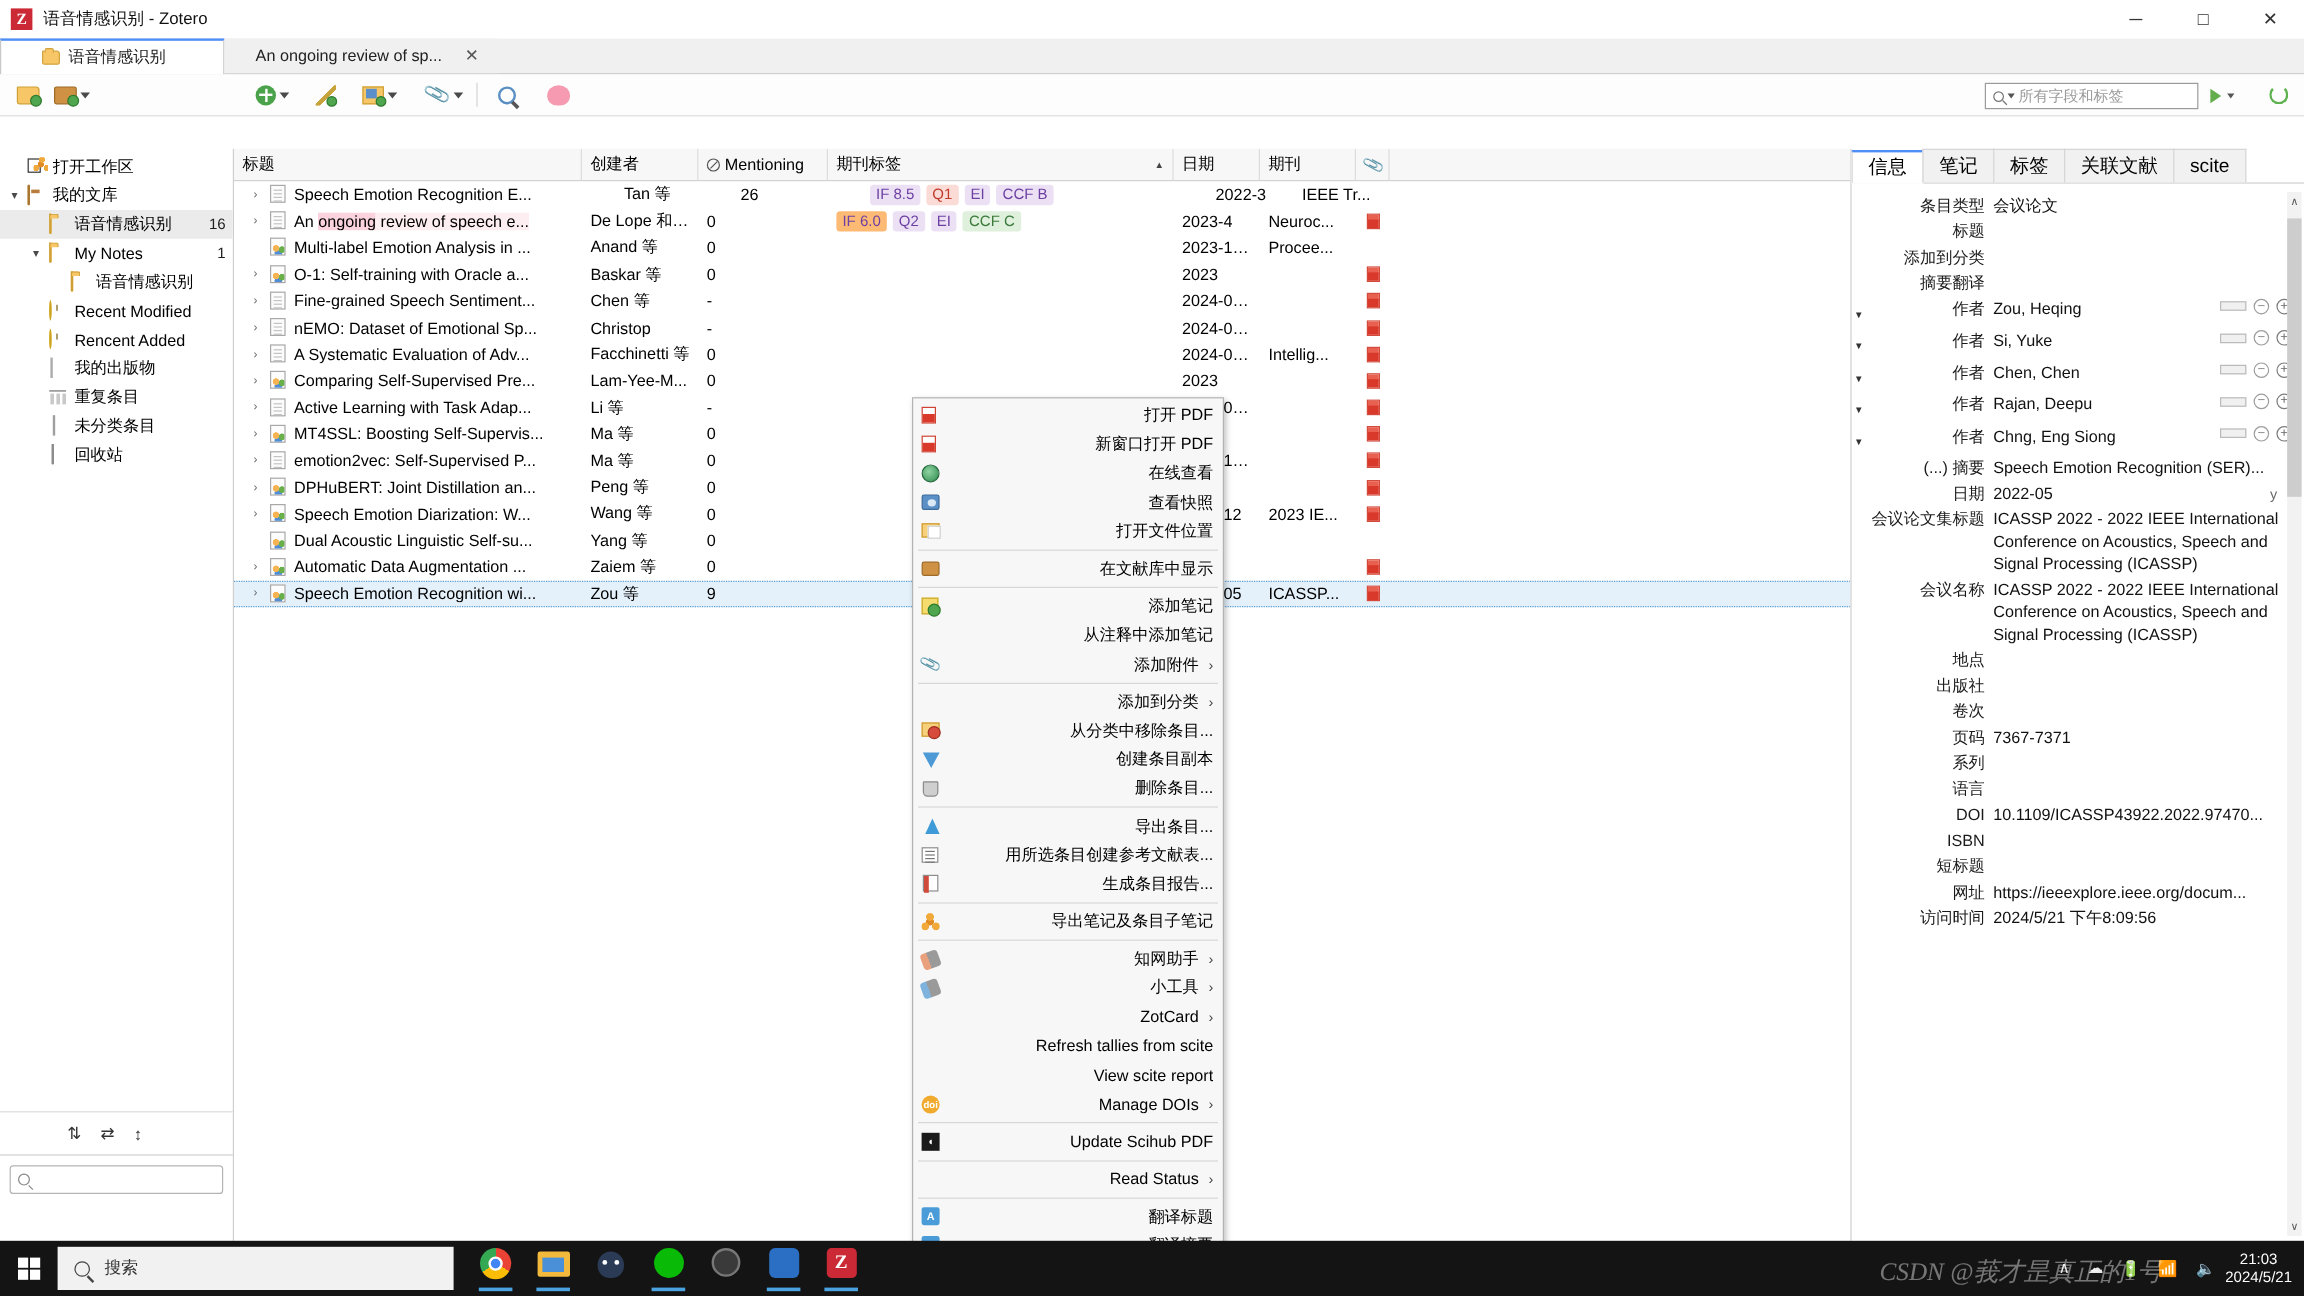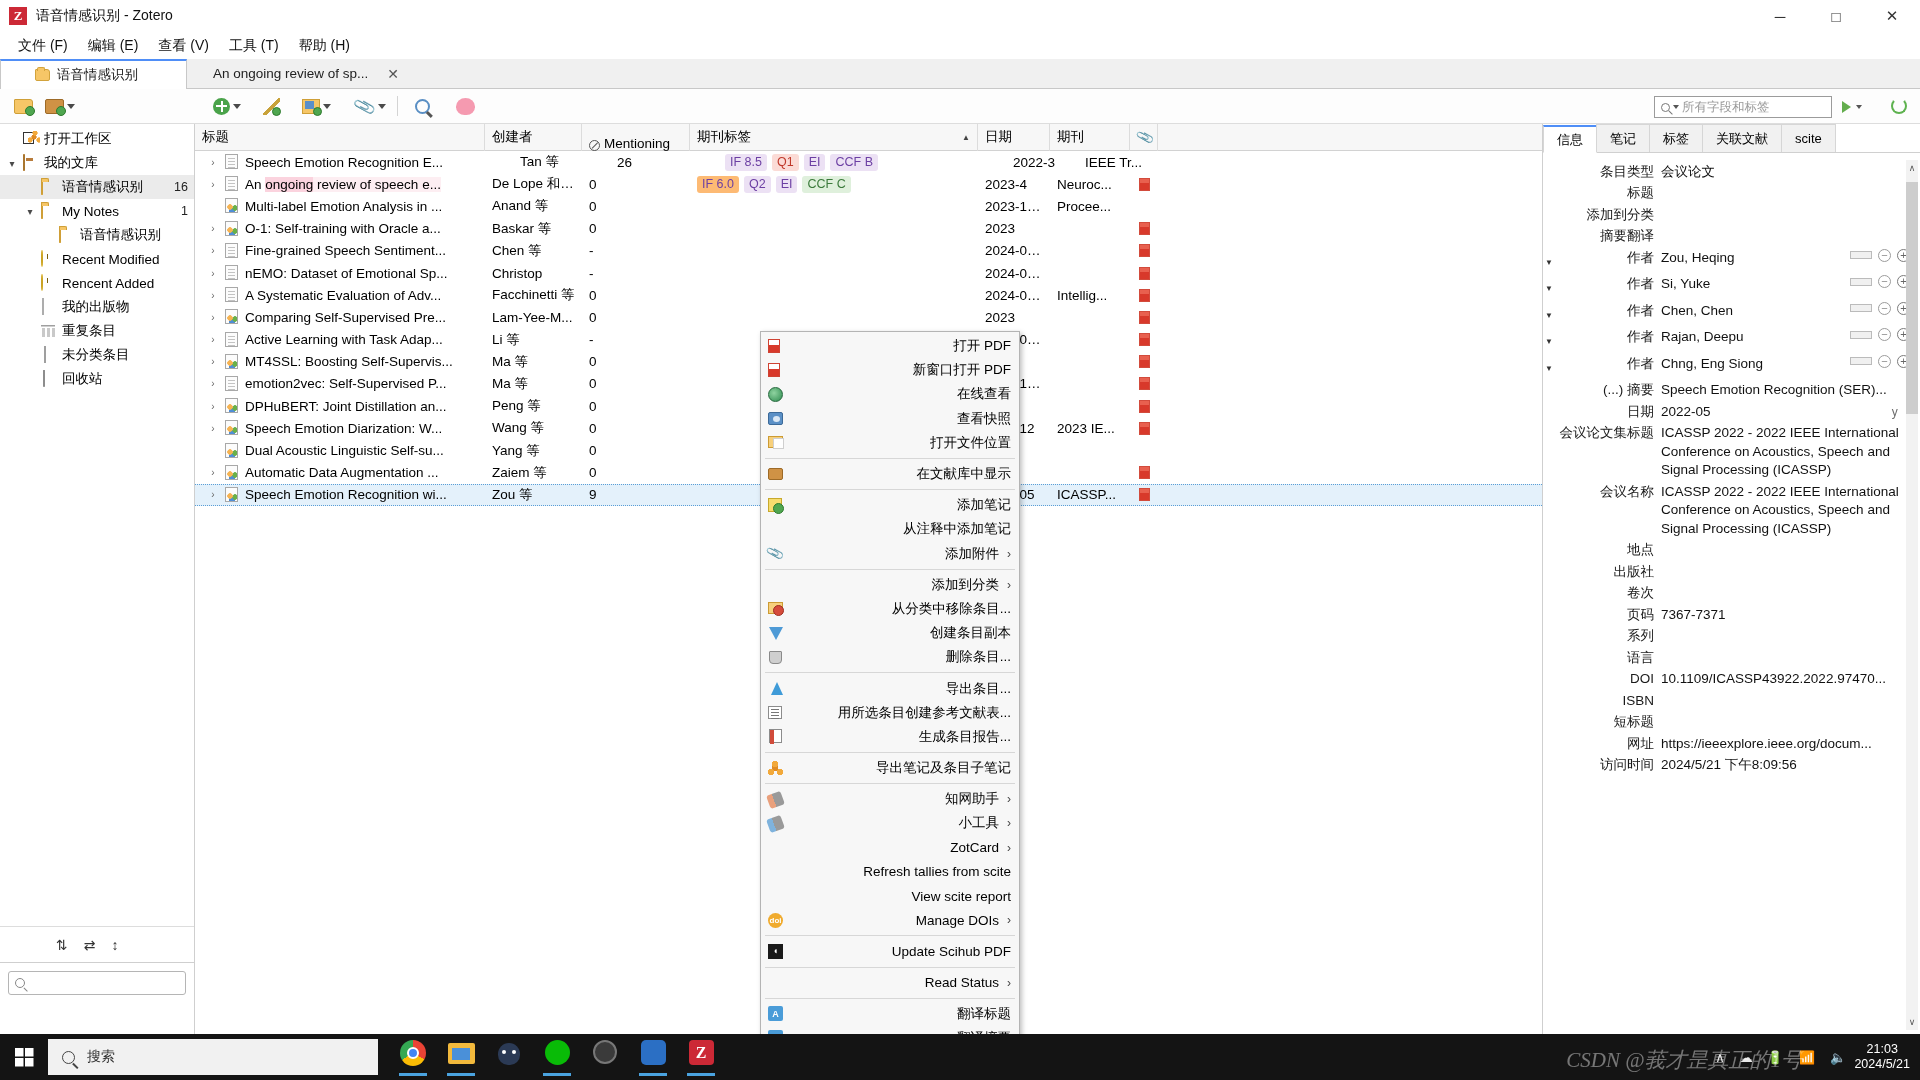--- a/index.html
+++ b/index.html
@@ -138,21 +138,21 @@
   .pdf-ico { width: 11px; height: 13px; background: #fff; border: 1px solid #d24b3c;
              position: relative; }
   .pdf-ico:after{content:"";position:absolute;left:0;bottom:0;right:0;height:7px;background:#d8392b;}
   .pdf-ico:before{content:"";position:absolute;left:0;top:0;right:0;height:5px;background:#e8604f;}
 
   
   .rightpane { width: 378px; border-left: 1px solid #cfcfcf; background: #fff; display: flex;
                flex-direction: column; position: relative; }
   .rtabs { height: 29px; display: flex; align-items: flex-end; border-bottom: 1px solid #d0d0d0;
            background: #fff; }
-  .rtab { height: 28px; padding: 0 13px; display: flex; align-items: center; font-size: 13px;
+  .rtab { height: 28px; padding: 0 13px; display: flex; align-items: center; font-size: 16px;
           background: #f1f1f1; border: 1px solid #d6d6d6; border-bottom: none; margin-right: -1px; }
   .rtab.active { background: #fff; border-bottom: 1px solid #fff; margin-bottom: -1px;
                  border-top: 2px solid #4f8ef7; }
   .rbody { flex: 1; overflow: hidden; padding-top: 8px; position: relative; }
   .frow { display: flex; font-size: 13.5px; line-height: 18.5px; padding: 1.5px 0;
           align-items: flex-start; }
   .flabel { width: 118px; flex: 0 0 118px; text-align: right; color: #1a1a1a; padding-right: 7px; }
   .fval { flex: 1; color: #111; padding-right: 8px; word-wrap: break-word; min-width: 0; }
   .fctrl { display: flex; align-items: center; gap: 6px; padding-right: 10px; }
   .bar-ctl { width: 22px; height: 8px; border: 1px solid #bbb; background: #f0f0f0; }
@@ -251,27 +251,20 @@
   <div class="titlebar">
     <div class="tb-logo">Z</div>
     <div class="tb-title">语音情感识别 - Zotero</div>
     <div class="tb-controls">
       <div class="tb-btn">─</div>
       <div class="tb-btn">□</div>
       <div class="tb-btn close">✕</div>
     </div>
   </div>
 
-  <div class="menubar">
-    <div class="mi">文件 (F)</div>
-    <div class="mi">编辑 (E)</div>
-    <div class="mi">查看 (V)</div>
-    <div class="mi">工具 (T)</div>
-    <div class="mi">帮助 (H)</div>
-  </div>
 
   <div class="tabbar">
     <div class="tab active" style="padding-left:34px;padding-right:48px;">
       <span class="tab-folder-ico"></span>
       <span>语音情感识别</span>
     </div>
     <div class="tab" style="padding-left:26px;">
       <span>An ongoing review of sp...</span>
       <span class="tabclose">✕</span>
     </div>
@@ -423,21 +416,21 @@
 
     <div class="centerpane">
       <div class="itemtable">
         <div class="thead" id="thead">
             <div class="th" style="width: 290px; flex: 0 0 290px;">
               <span>标题</span>
             </div>
             <div class="th" style="width: 97px; flex: 0 0 97px;">
               <span>创建者</span>
             </div>
-            <div class="th" style="width: 108px; flex: 0 0 108px; align-items: flex-end;">
+            <div class="th" style="width: 108px; flex: 0 0 108px;">
               <span style="display:inline-block;width:11px;height:11px;border:1.3px solid #555;border-radius:50%;margin-right:4px;position:relative;">
                 <span style="position:absolute;left:1px;top:4px;width:8px;height:1.3px;background:#555;transform:rotate(-45deg);"></span>
               </span>
               <span>Mentioning</span>
             </div>
             <div class="th" style="width: 288px; flex: 0 0 288px;">
               <span>期刊标签</span>
               <span style="margin-left:auto;font-size:8px;color:#444;">▲</span>
             </div>
             <div class="th" style="width: 72px; flex: 0 0 72px;">

